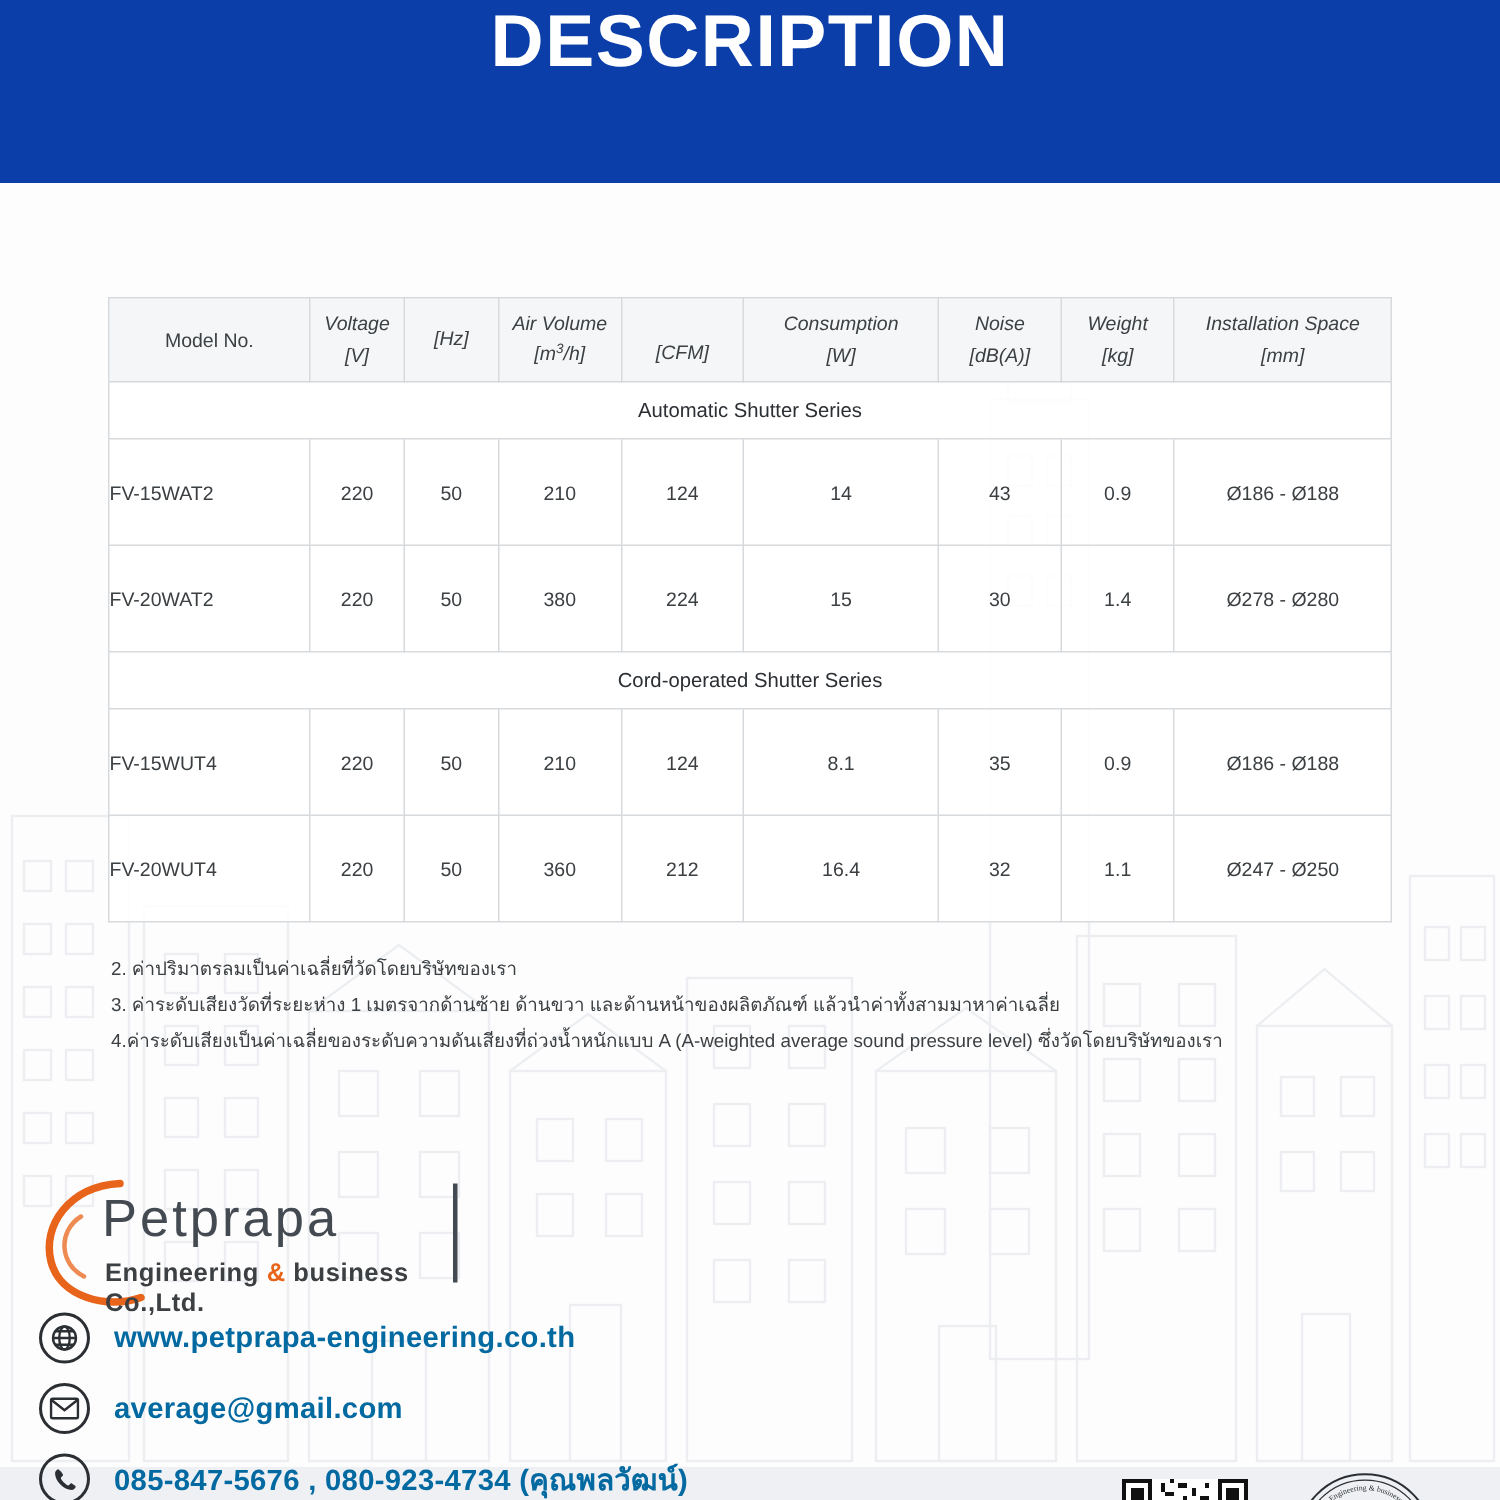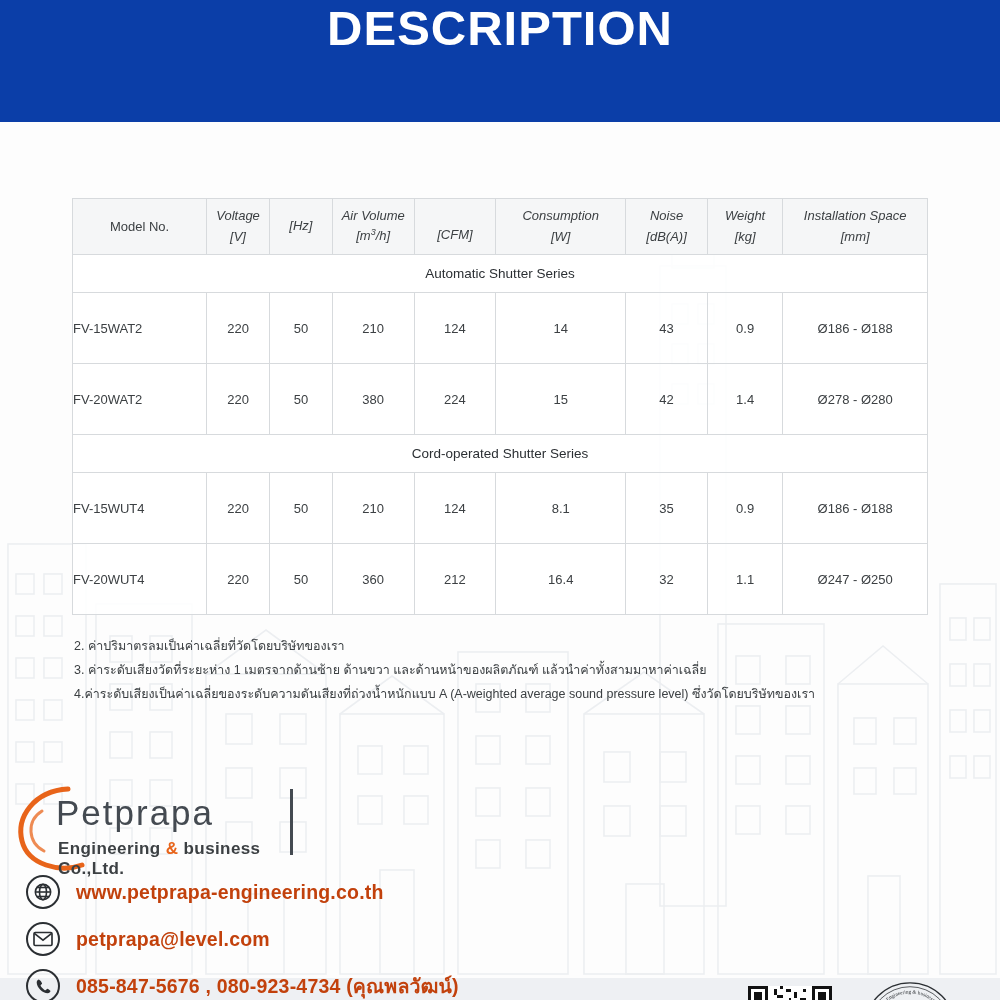--- a/index.html
+++ b/index.html
@@ -113,21 +113,21 @@
     width: 900px;
     font-size: 12.5px;
     color: #3c4043;
     line-height: 1.92;
     font-family: "Liberation Sans", sans-serif;
   }
 
   
   .logo {
     position: absolute;
-    left: 8px; top: 655px;
+    left: 20px; top: 655px;
     width: 300px; height: 105px;
   }
   .logo-word {
     position: absolute;
     left: 48px; top: 16px;
     font-size: 35px;
     color: #444a51;
     letter-spacing: 2px;
     font-family: "Liberation Sans", sans-serif;
   }
@@ -163,21 +163,21 @@
     border: 2.4px solid #2b2f33;
     border-radius: 50%;
     display: flex; align-items: center; justify-content: center;
     margin-right: 16px;
     flex: 0 0 auto;
   }
   .cicon svg { display: block; }
   .ctext {
     font-size: 19.5px;
     font-weight: bold;
-    color: #c2410c;
+    color: #0369a1;
     letter-spacing: 0.2px;
     white-space: nowrap;
   }
 
   
   .qr {
     position: absolute;
     left: 748px; top: 864px;
     width: 84px; height: 84px;
     background: #ffffff;
@@ -365,21 +365,21 @@
           <td>0.9</td>
           <td>Ø186 - Ø188</td>
         </tr>
         <tr class="data-row">
           <td class="model">FV-20WAT2</td>
           <td>220</td>
           <td>50</td>
           <td>380</td>
           <td>224</td>
           <td>15</td>
-          <td>42</td>
+          <td>30</td>
           <td>1.4</td>
           <td>Ø278 - Ø280</td>
         </tr>
 
         <tr class="section-row">
           <td colspan="9">Cord-operated Shutter Series</td>
         </tr>
         <tr class="data-row">
           <td class="model">FV-15WUT4</td>
           <td>220</td>
@@ -441,21 +441,21 @@
       <span class="ctext">www.petprapa-engineering.co.th</span>
     </div>
 
     <div class="crow">
       <span class="cicon">
         <svg width="20" height="16" viewBox="0 0 24 18" fill="none" stroke="#2b2f33" stroke-width="2">
           <rect x="1.2" y="1.2" width="21.6" height="15.6" rx="1.4"></rect>
           <path d="M1.6 2.2 L12 10.4 L22.4 2.2"></path>
         </svg>
       </span>
-      <span class="ctext">petprapa@level.com</span>
+      <span class="ctext">average@gmail.com</span>
     </div>
 
     <div class="crow">
       <span class="cicon">
         <svg width="19" height="19" viewBox="0 0 24 24" fill="#2b2f33">
           <path d="M6.2 3.2 C5.2 3.2 3.4 5.0 3.4 6.6 c0 6.6 7.4 14 14 14 1.6 0 3.4-1.8 3.4-2.8 0-.6-3.2-2.9-3.8-2.9-.7 0-1.9 1.9-2.6 1.9-1.3 0-6.1-4.8-6.1-6.1 0-.7 1.9-1.9 1.9-2.6 0-.6-2.3-3.9-2.9-3.9z"></path>
         </svg>
       </span>
       <span class="ctext">085-847-5676 , 080-923-4734 (คุณพลวัฒน์)</span>
     </div>

